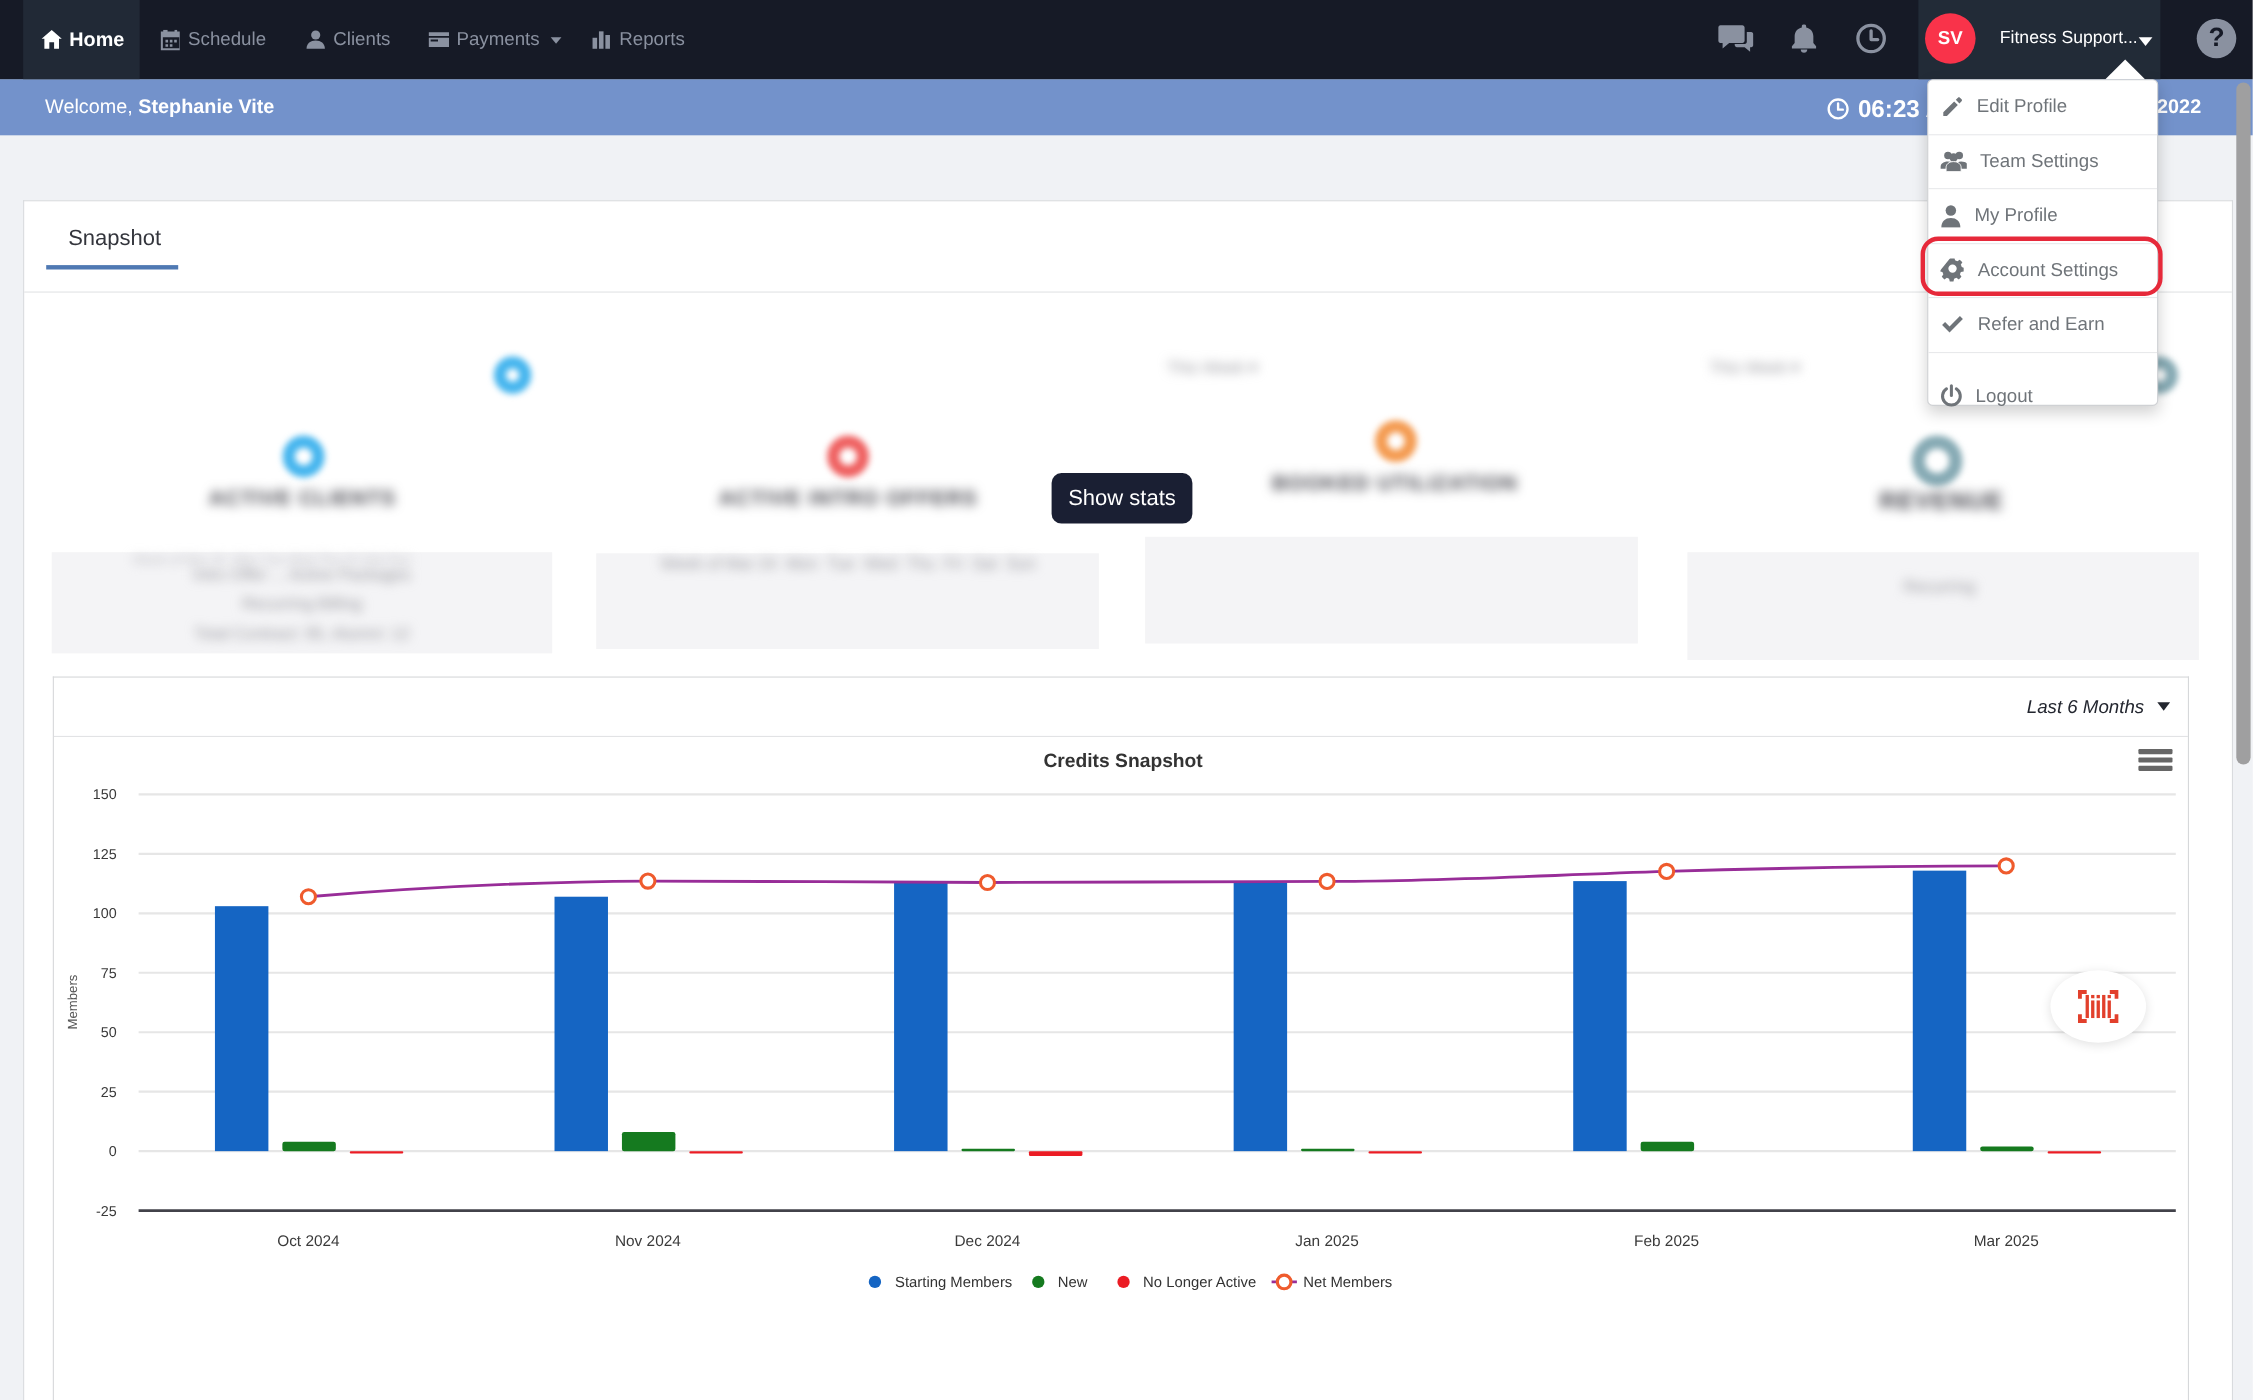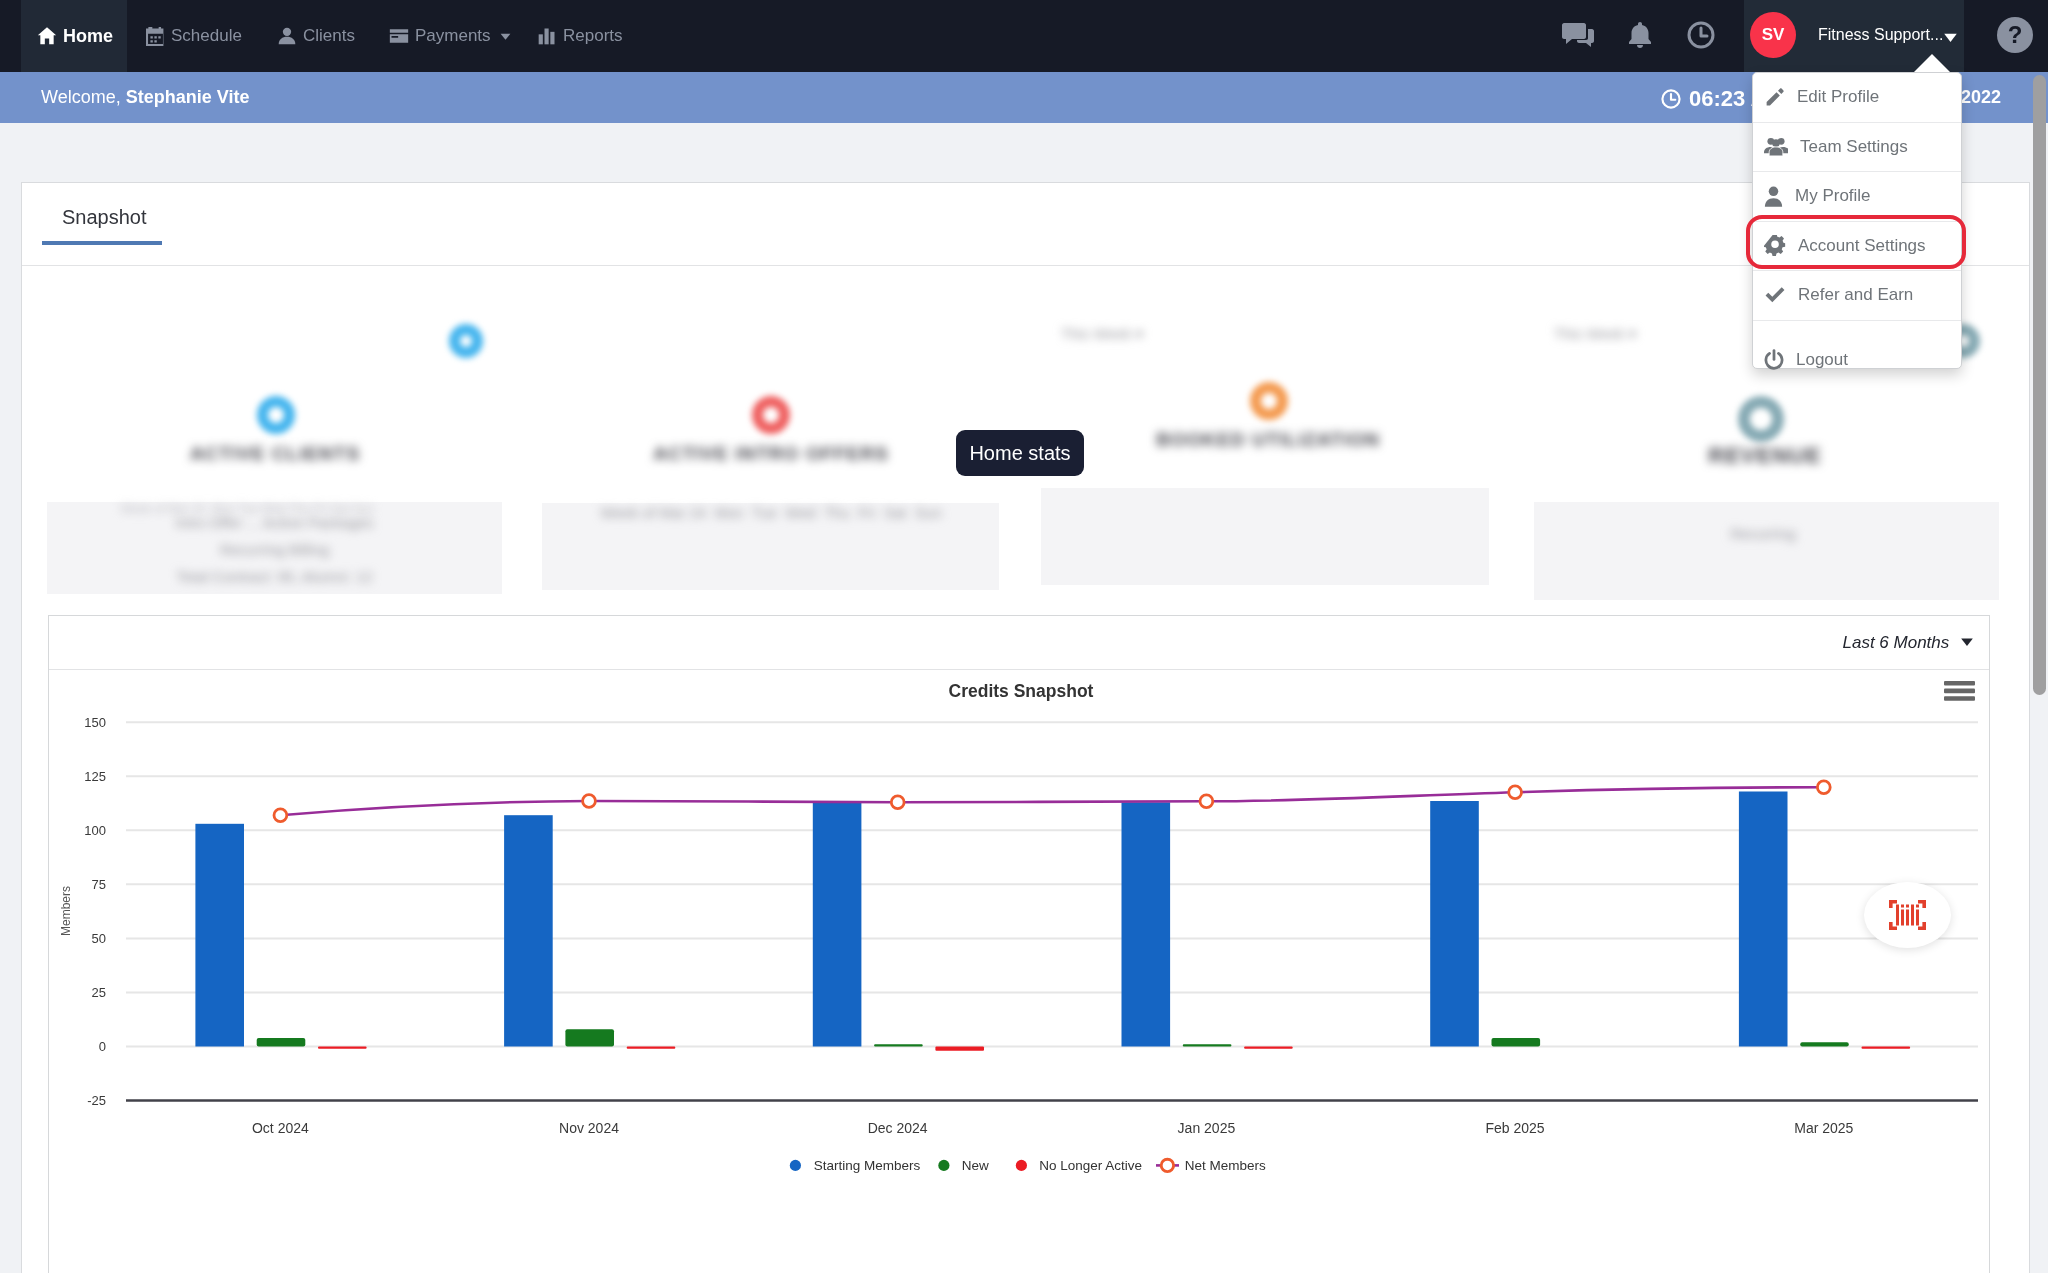--- a/index.html
+++ b/index.html
@@ -158,21 +158,21 @@
 
 <div class="scard" style="left:1534px; top:312px; width:465px; height:288px;">
   <div class="sfoot" style="top:190px; height:98px;"></div>
 </div>
 <div class="bsm" style="left:1554px; top:325px; width:170px; text-align:left;">This Week  ▾</div>
 <div class="donut" style="left:1946px; top:324px; width:34px; height:34px; border:11px solid #86aab4;"></div>
 <div class="donut" style="left:1738px; top:396px; width:46px; height:46px; border:12px solid #86aab4;"></div>
 <div class="btxt" style="left:1634px; top:443px; width:262px; font-size:22px;">REVENUE</div>
 <div class="bsm" style="left:1632px; top:525px; width:262px;">Recurring</div>
 
-<div id="showstats">Home stats</div>
+<div id="showstats">Show stats</div>
 
 <div id="chartcard">
   <div id="chdr">
     <div id="last6">Last 6 Months
       <svg width="14" height="12" viewBox="0 0 24 20" fill="#23262f" style="margin-left:6px;">
           <path d="M2 4h20l-10 13z"></path>
         </svg>
     </div>
   </div>
 </div>

